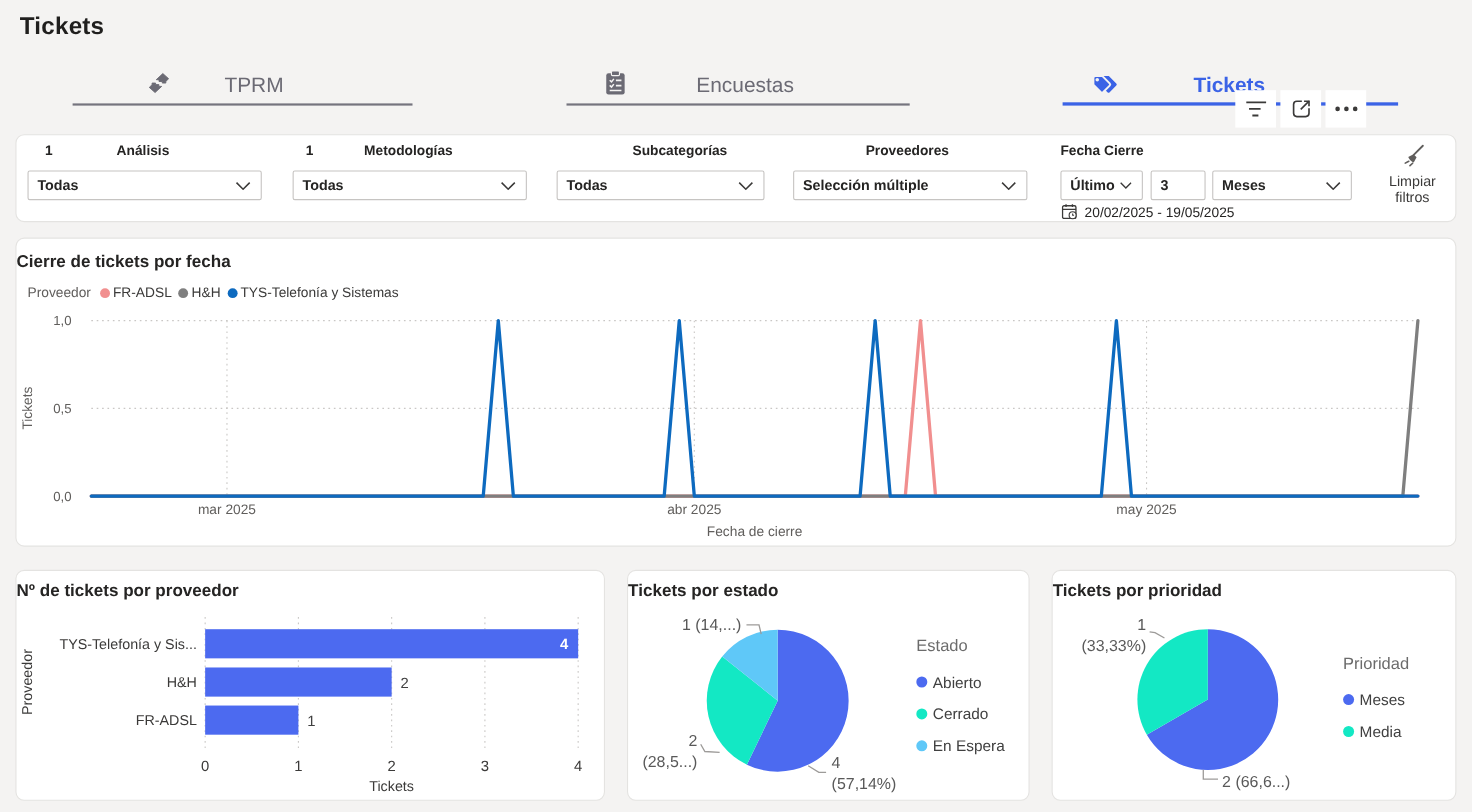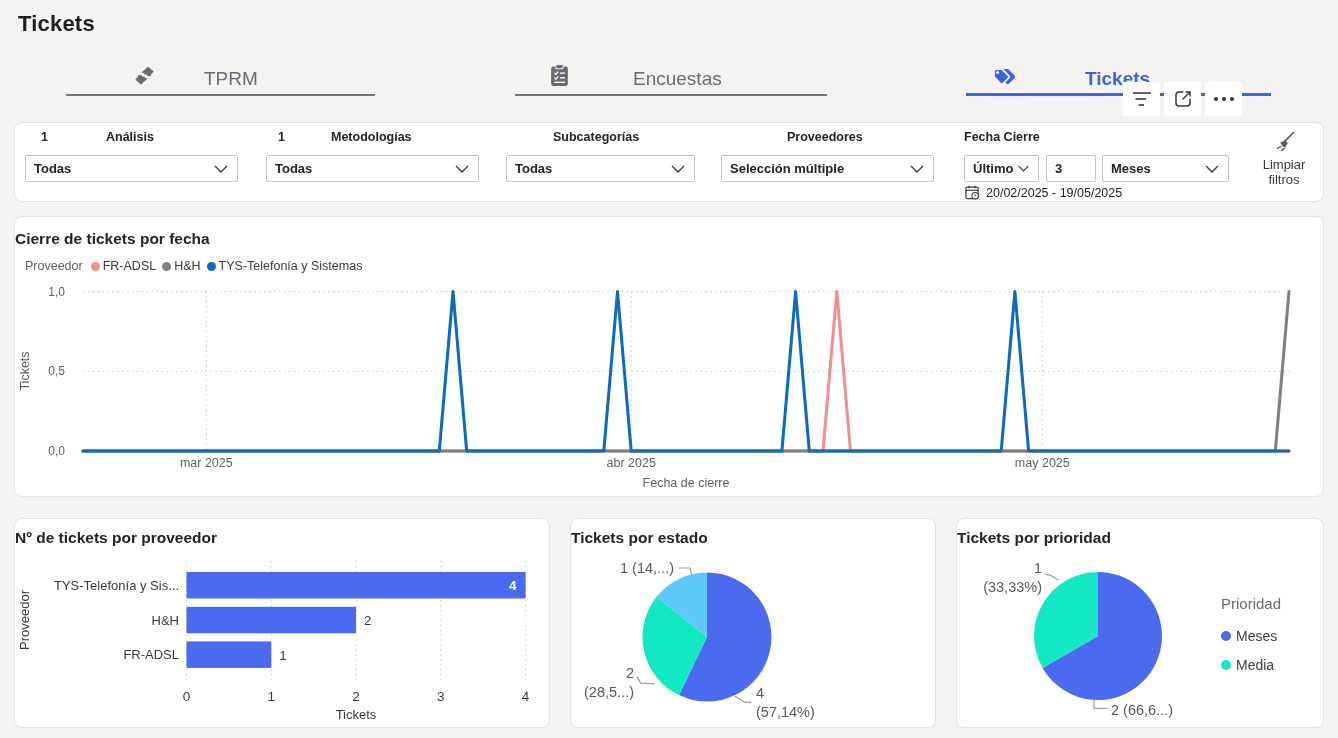--- a/index.html
+++ b/index.html
@@ -124,21 +124,21 @@
 
     <span class="fgroup-head" style="left:263px;">1</span>
     <span class="fgroup-head" style="left:316px;">Metodologías</span>
     <div class="dd" style="left:251px; width:213px;">
       <span>Todas</span>
       <svg width="14" height="8" viewBox="0 0 14 8" fill="none" stroke="#3b3a39" stroke-width="1.4">
           <path d="M1 1 L7 7 L13 1"></path>
         </svg>
     </div>
 
-    <span class="fgroup-head" style="left:538px;">Subcategorías</span>
+    <span class="fgroup-head" style="left:560px;">Subcategorías</span>
     <div class="dd" style="left:491px; width:189px;">
       <span>Todas</span>
       <svg width="14" height="8" viewBox="0 0 14 8" fill="none" stroke="#3b3a39" stroke-width="1.4">
           <path d="M1 1 L7 7 L13 1"></path>
         </svg>
     </div>
 
     <span class="fgroup-head" style="left:772px;">Proveedores</span>
     <div class="dd" style="left:706px; width:213px;">
       <span>Selección múltiple</span>
@@ -261,20 +261,36 @@
         <path d="M 136 118 L 85.56 77.80 A 64.5 64.5 0 0 1 136.00 53.50 Z" fill="#5fc8f8"></path>
         <polyline points="163.7,177.1 173.4,183.2 180,183.2" fill="none" stroke="#9d9b99" stroke-width="1.2"></polyline>
         <text x="185" y="179" text-anchor="start" font-size="14.5" fill="#595959">4</text>
         <text x="185" y="198" text-anchor="start" font-size="14.5" fill="#595959">(57,14%)</text>
         <polyline points="66,157.6 69.8,164.2 83.2,164.9" fill="none" stroke="#9d9b99" stroke-width="1.2"></polyline>
         <text x="63" y="159" text-anchor="end" font-size="14.5" fill="#595959">2</text>
         <text x="63" y="178" text-anchor="end" font-size="14.5" fill="#595959">(28,5...)</text>
         <polyline points="107.6,49 119,49 121,57.4" fill="none" stroke="#9d9b99" stroke-width="1.2"></polyline>
         <text x="103" y="54" text-anchor="end" font-size="14.5" fill="#595959">1 (14,...)</text>
       </svg>
+    <div class="pie-legend" style="left:262px; top:60px;">
+      <div class="pl-title">Estado</div>
+
+    <div class="pl-item">
+          <span class="pl-dot" style="background: rgb(76, 106, 240);"></span>
+          <span>Abierto</span>
+        </div>
+        <div class="pl-item">
+          <span class="pl-dot" style="background: rgb(19, 232, 196);"></span>
+          <span>Cerrado</span>
+        </div>
+        <div class="pl-item">
+          <span class="pl-dot" style="background: rgb(95, 200, 248);"></span>
+          <span>En Espera</span>
+        </div>
+      </div>
   </section>
 
   <section class="card" style="left:956px; top:518px; width:368px; height:210px;">
     <h2 style="top:10px;">Tickets por prioridad</h2>
     <svg id="prioridad-svg" width="366" height="208" viewBox="0 0 366 208" style="position:absolute;left:0;top:0;">
         <path d="M 141 117 L 141.00 53.00 A 64 64 0 1 1 85.57 148.99 Z" fill="#4c6af0"></path>
         <path d="M 141 117 L 85.57 148.99 A 64 64 0 0 1 141.00 53.00 Z" fill="#13e8c4"></path>
         <polyline points="136.9,180.8 136.9,189.3 150.3,189.3" fill="none" stroke="#9d9b99" stroke-width="1.2"></polyline>
         <text x="154" y="196" text-anchor="start" font-size="14.5" fill="#595959">2 (66,6...)</text>
         <polyline points="88.1,55.4 93,56.2 101.6,61" fill="none" stroke="#9d9b99" stroke-width="1.2"></polyline>

